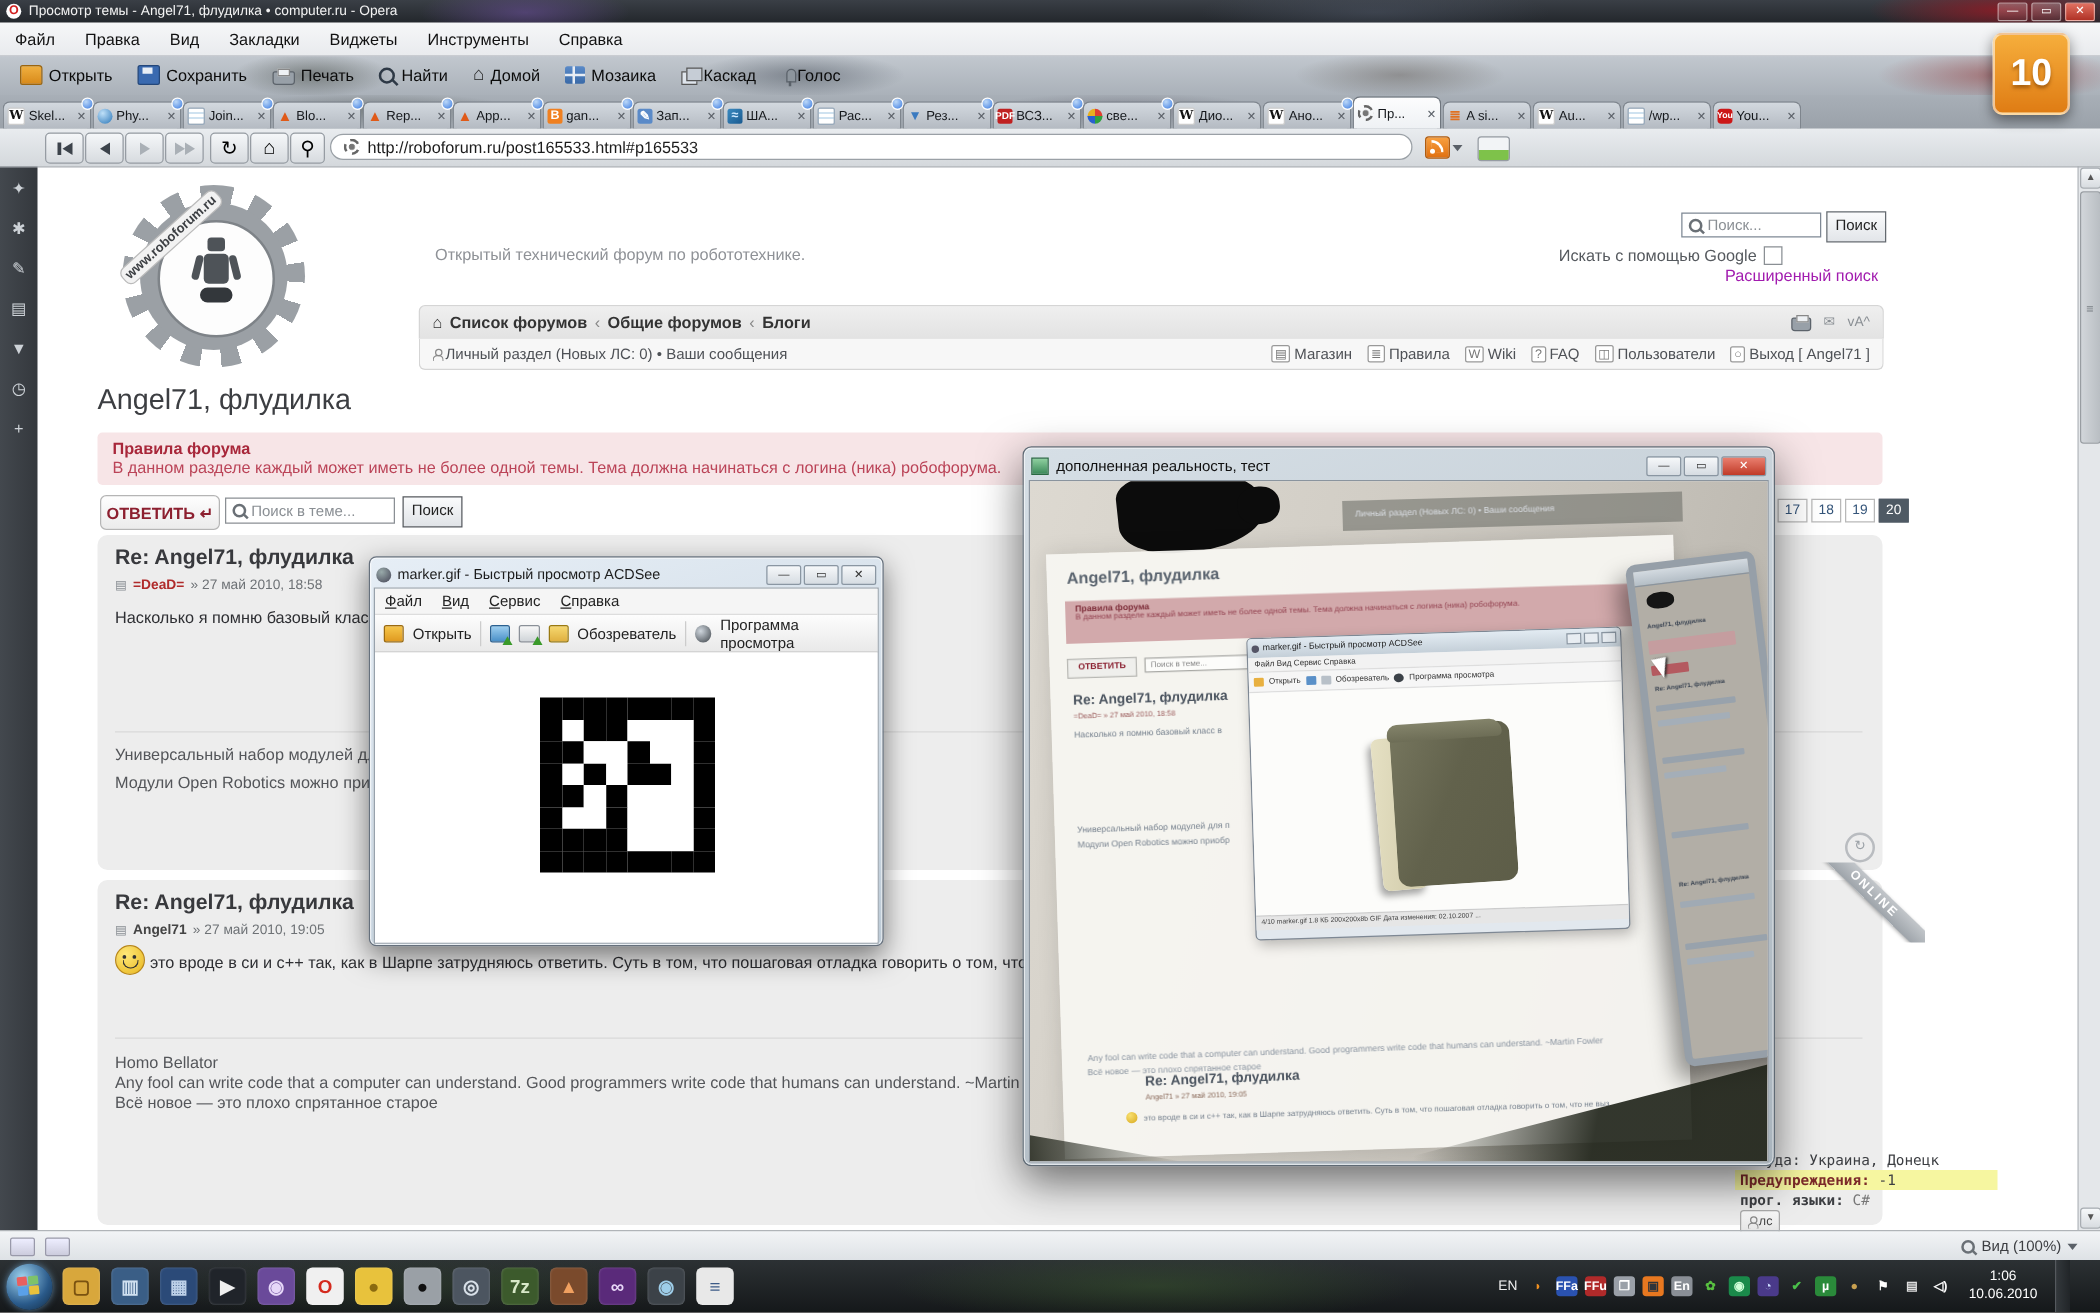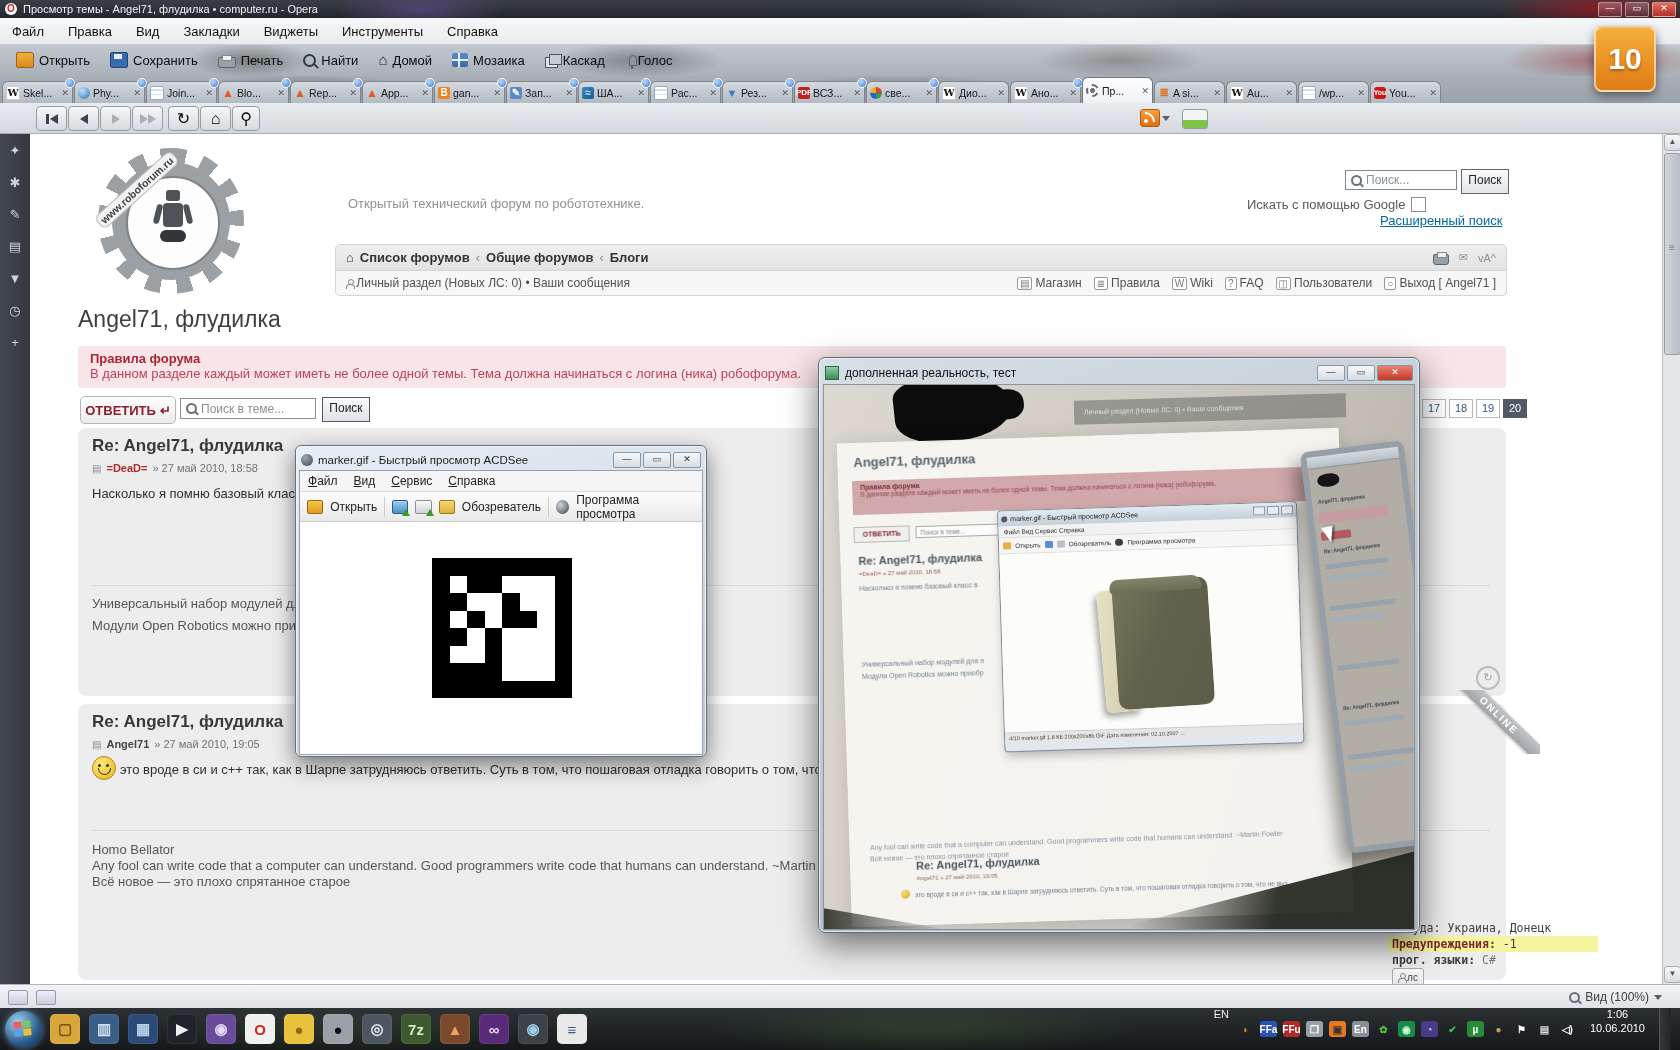--- a/index.html
+++ b/index.html
@@ -138,21 +138,21 @@
   .robot{position:absolute;left:70px;top:40px;}
   .robot i{position:absolute;background:#4e5358;display:block;}
   #sitetitle{left:345px;top:150px;font-size:36px;font-weight:bold;color:#4e5156;z-index:2;}
   #sitesub{left:348px;top:196px;font-size:13px;color:#8f9297;z-index:2;}
   #hsearch{left:1345px;top:170px;width:112px;height:20px;border:1px solid #7e8894;background:#fff;
     display:flex;align-items:center;gap:4px;padding:0 5px;box-sizing:border-box;font-size:12px;color:#8a8f94;z-index:2;}
   #hsearchbtn{left:1461px;top:169px;width:46px;height:23px;border:1px solid #63696f;background:linear-gradient(#fafbfc,#e2e5e9);
     font-size:12px;color:#222;text-align:center;line-height:21px;z-index:2;}
   #googleline{left:1247px;top:197px;font-size:13px;color:#55595e;z-index:2;display:flex;align-items:center;gap:6px;}
   #googleline .cb{width:13px;height:13px;border:1px solid #8a8f94;background:#fff;}
-  #advsearch{left:1380px;top:213px;font-size:13px;color:#0369a1;z-index:2;text-decoration:underline;}
+  #advsearch{left:1380px;top:213px;font-size:13px;color:#a21caf;z-index:2;}
   #crumbbar{left:335px;top:244px;width:1172px;height:27px;background:linear-gradient(#efefef,#e3e3e3);
     border:1px solid #d5d5d5;border-radius:5px 5px 0 0;display:flex;align-items:center;padding:0 10px;box-sizing:border-box;
     font-size:13px;font-weight:bold;color:#333;gap:6px;z-index:2;}
   #crumbbar .sep{color:#888;font-weight:normal;}
   #crumb-right{margin-left:auto;display:flex;align-items:center;gap:10px;color:#8a8f94;font-weight:normal;font-size:11px;}
   #usernav{left:335px;top:271px;width:1172px;height:25px;border:1px solid #d5d5d5;border-top:none;border-radius:0 0 5px 5px;
     background:#f7f7f7;display:flex;align-items:center;padding:0 10px;box-sizing:border-box;font-size:12px;color:#4e5156;z-index:2;}
   #usernav-right{margin-left:auto;display:flex;gap:12px;align-items:center;}
   .unav-item{display:flex;align-items:center;gap:3px;}
   .unav-glyph{font-size:10px;color:#777;border:1px solid #999;border-radius:2px;padding:0 2px;background:#fff;}
@@ -327,21 +327,21 @@
       radial-gradient(300px 40px at 20% 50%, rgba(60,90,45,.25), transparent 70%),
       linear-gradient(#2c3134,#15181a);
     display:flex;align-items:center;}
   #orb{width:37px;height:37px;border-radius:50%;margin:0 8px 0 5px;position:relative;flex:none;
     background:radial-gradient(circle at 35% 30%,#9fd4f0,#2a5a8a 60%,#12283e);box-shadow:0 0 6px rgba(130,190,240,.6);}
   #orb .flag{position:absolute;left:9px;top:10px;width:18px;height:16px;display:grid;
     grid-template-columns:8px 8px;grid-template-rows:7px 7px;gap:1px;transform:rotate(-6deg);}
   #orb .flag i{border-radius:1px;}
   .task-icon{width:30px;height:30px;border-radius:5px;margin-right:9px;flex:none;display:flex;align-items:center;
     justify-content:center;font-size:15px;font-weight:bold;box-shadow:inset 0 0 2px rgba(255,255,255,.25);}
-  #tray{margin-left:auto;display:flex;gap:8px;color:#f0f0f0;font-size:11px;padding-right:9px;}
+  #tray{margin-left:auto;display:flex;align-items:center;gap:8px;color:#f0f0f0;font-size:11px;padding-right:24px;}
   .tray-ico{width:17px;height:16px;display:flex;align-items:center;justify-content:center;font-size:10px;
     font-weight:bold;border-radius:3px;}
   #clock{text-align:center;line-height:1.25;color:#fff;font-size:11px;margin:0 6px;}
   #showdesk{width:11px;height:42px;border-left:1px solid #55595e;background:linear-gradient(90deg,#33383c,#212528);}
 
   
   #gadget{left:1594px;top:26px;width:58px;height:62px;z-index:60;border-radius:8px;
     background:linear-gradient(#f6ae3c,#df7c14);border:2px solid rgba(255,255,255,.55);
     box-shadow:0 4px 10px rgba(0,0,0,.45);color:#fff;display:flex;align-items:center;justify-content:center;
     font-size:30px;font-weight:bold;text-shadow:0 2px 3px rgba(120,60,0,.6);}
@@ -534,20 +534,24 @@
     <span class="navbtn" style="left:100px">
         <span class="tri right"></span>
       </span>
     <span class="navbtn" style="left:132px">
         <span class="tri right"></span>
         <span class="tri right"></span>
       </span>
     <span class="navbtn" style="left:168px">↻</span>
     <span class="navbtn" style="left:200px">⌂</span>
     <span class="navbtn" style="left:232px;width:26px">⚲</span>
+    <div id="urlfield" class="abs">
+      <span class="fv fv-gear"></span>
+      <span>http://roboforum.ru/post165533.html#p165533</span>
+    </div>
     <div id="rssbtn" class="abs">
         <span class="rss-badge"></span>
         <span class="caret"></span>
       </div>
     <div id="imgbtn" class="abs"></div>
   </div>
 
   <div id="pagebg" class="abs"></div>
   <div id="panelstrip" class="abs">
       <span>✦</span>

